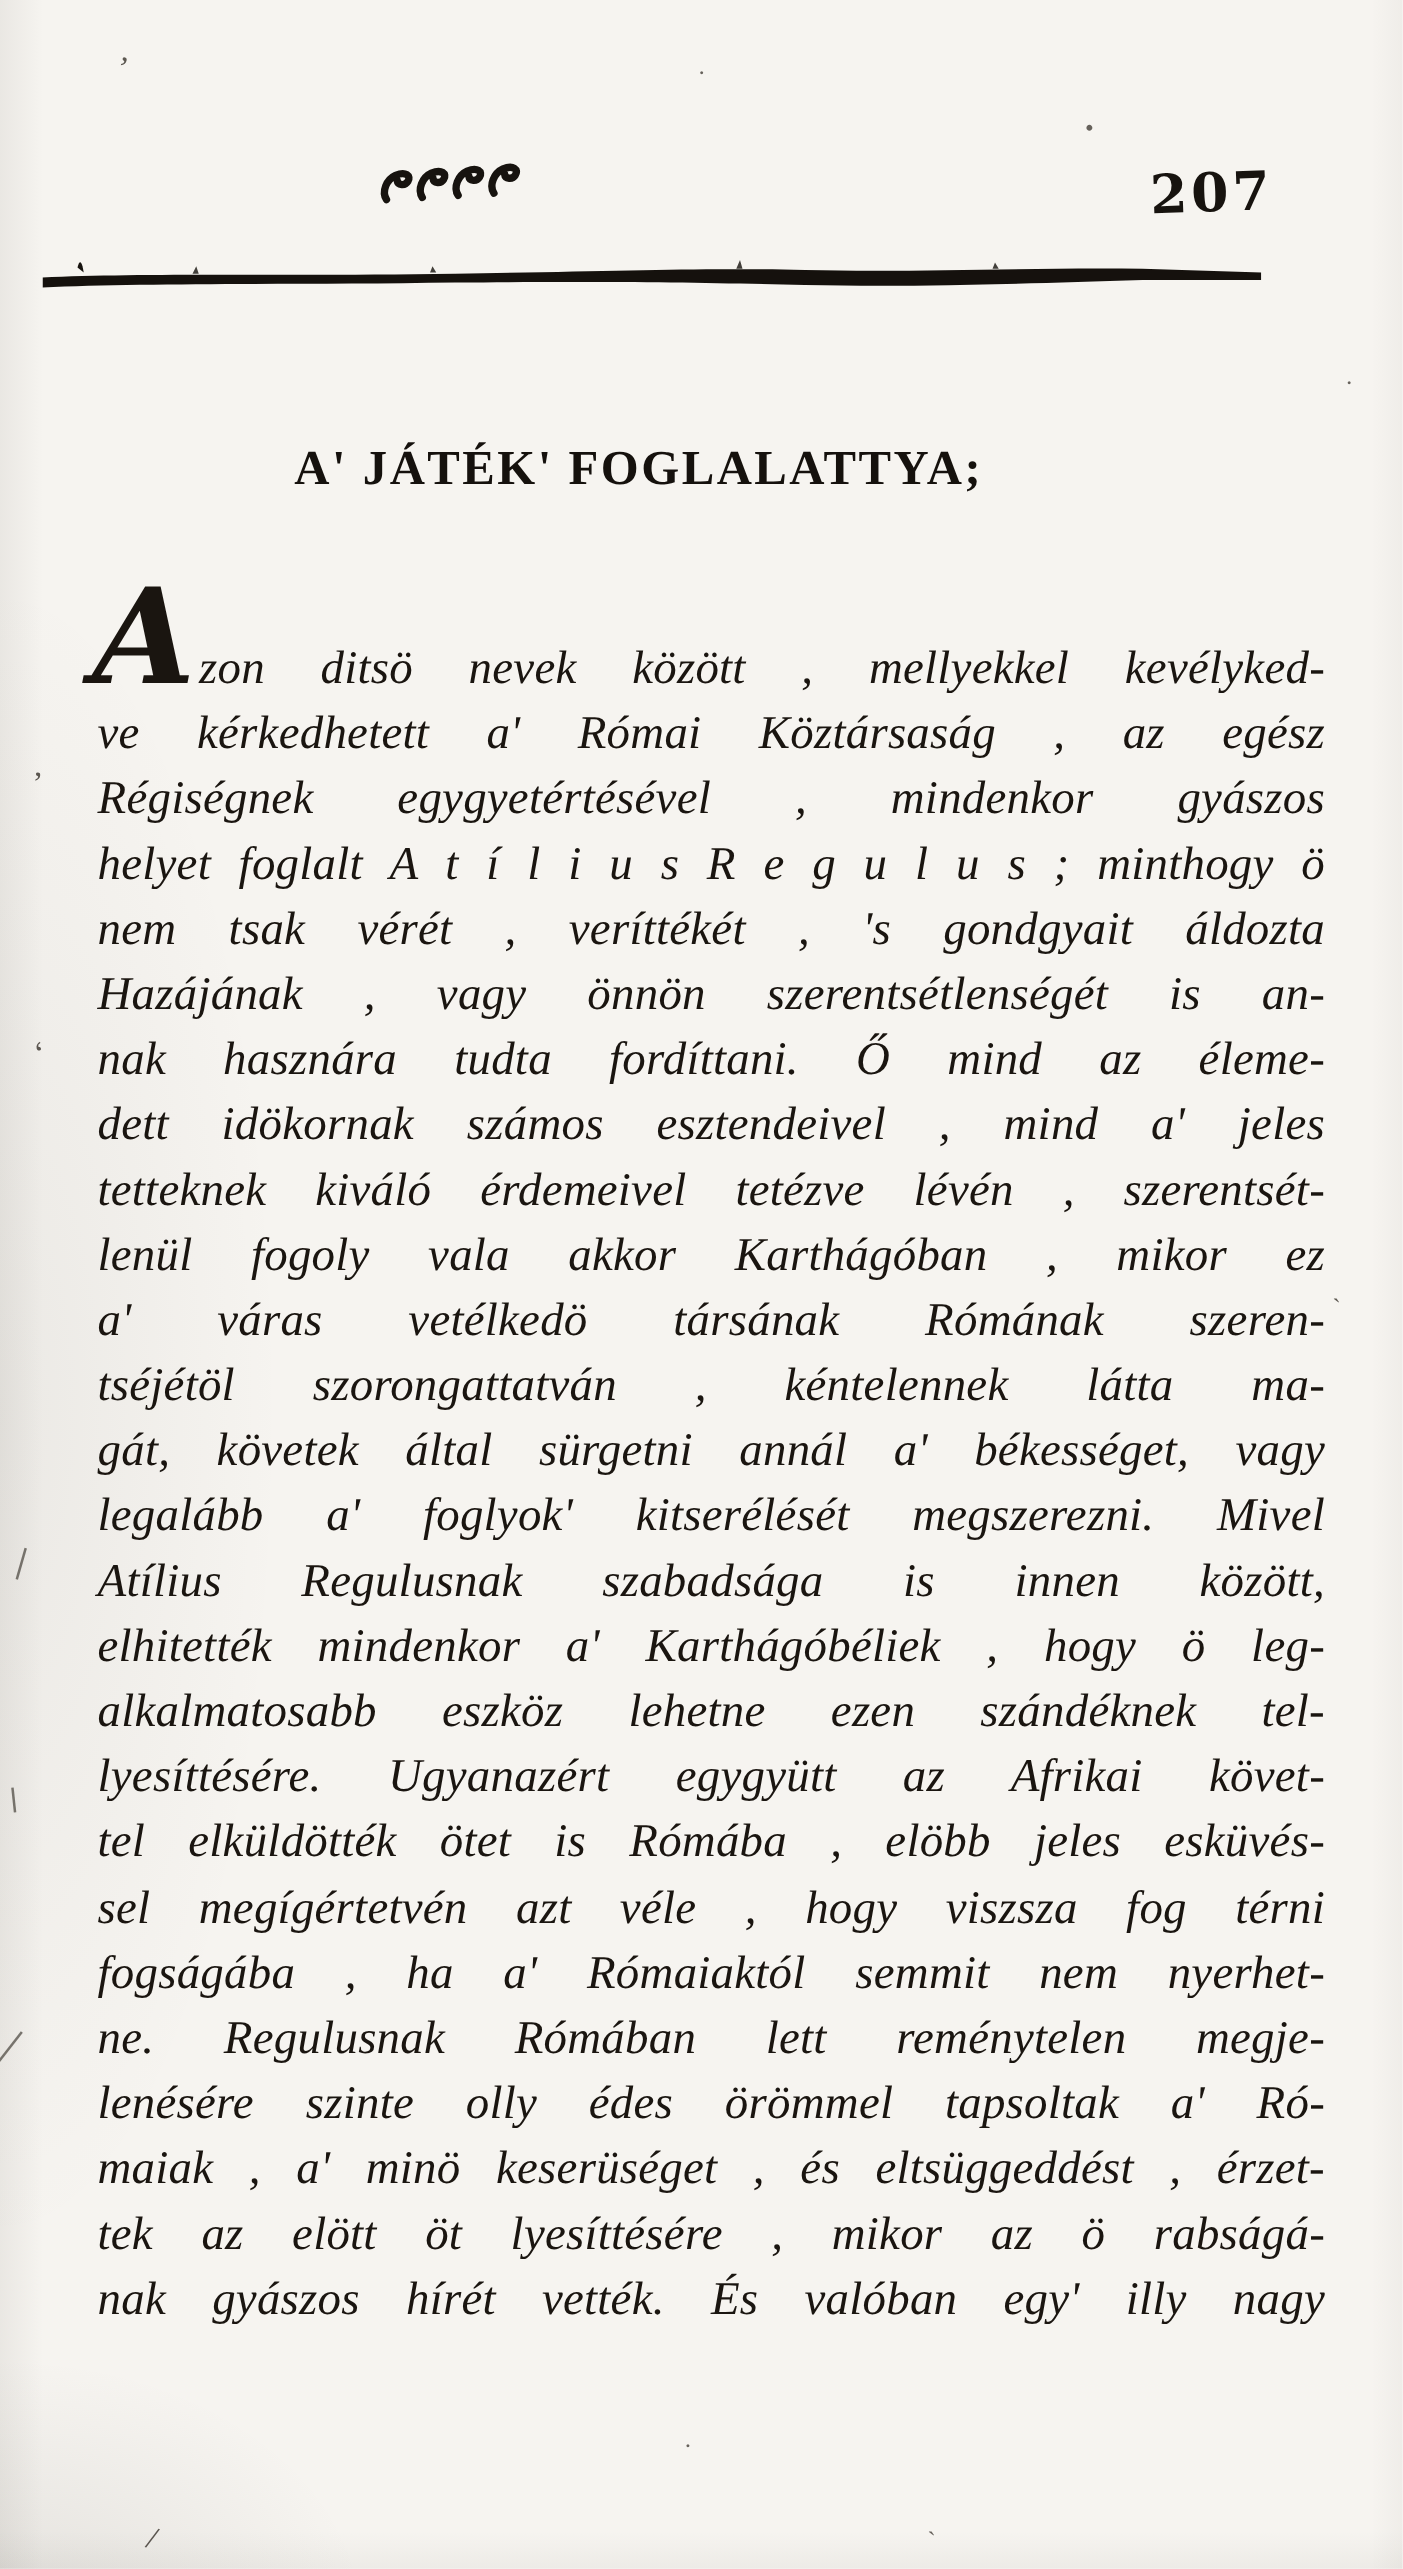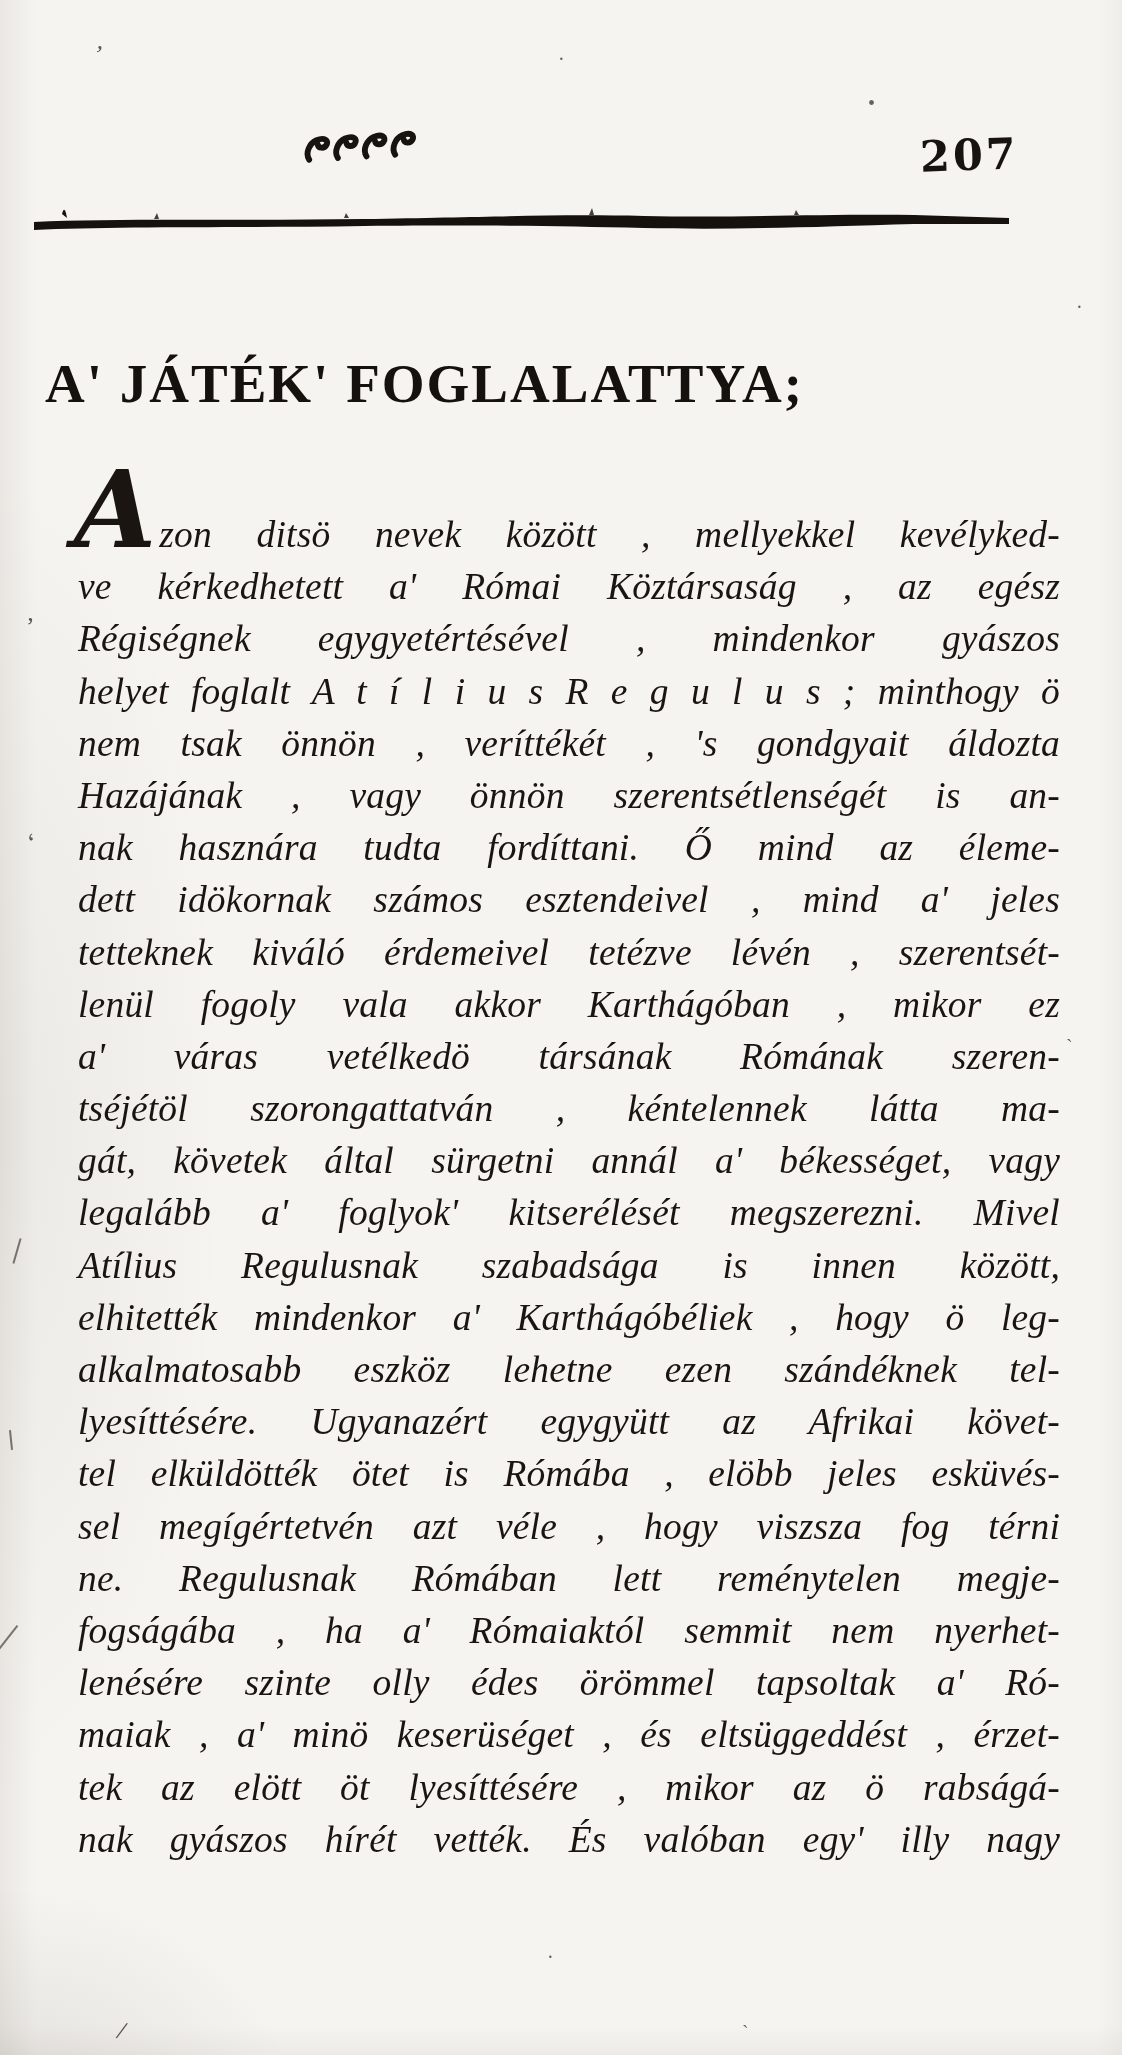--- a/index.html
+++ b/index.html
@@ -21,22 +21,23 @@
   .ornament{position:absolute;left:303px;top:124px;width:118px;height:44px;}
   .pagenum{
     position:absolute;left:920px;top:130px;
     font-weight:bold;font-size:43px;letter-spacing:3px;
     transform:rotate(-2deg);
     font-family:"DejaVu Serif", serif;
   }
   .rule{position:absolute;left:34px;top:206px;width:975px;height:36px;}
   
   .title{
-    position:absolute;left:45px;top:352px;width:960px;
-    font-weight:bold;font-size:55px;letter-spacing:2px;
+    position:absolute;left:31px;top:352px;width:960px;
+    text-align:center;
+    font-weight:bold;font-size:39px;letter-spacing:2px;
     white-space:nowrap;
     color:#15110d;
   }
   
   .body{
     position:absolute;left:78px;top:509px;width:982px;
     font-style:italic;
     font-size:37.5px;
     line-height:52.2px;
     letter-spacing:0.2px;
@@ -96,38 +97,38 @@
     <path d="M120 13 l3 -6 l2 6 z M310 12 l2 -5 l3 5 z M555 9 l3 -7 l2 7 z M760 9 l2 -5 l3 5 z" fill="#15110d" opacity="0.8"></path>
   </svg>
 
   <div class="title">A' JÁTÉK' FOGLALATTYA;</div>
 
   <div class="body">
     <div class="line"><span class="drop-cap">A</span><span>zon ditsö nevek között , mellyekkel kevélyked-</span></div>
     <div class="line">ve kérkedhetett a' Római Köztársaság , az egész</div>
     <div class="line">Régiségnek egygyetértésével , mindenkor gyászos</div>
     <div class="line">helyet foglalt A t í l i u s R e g u l u s ; minthogy ö</div>
-    <div class="line">nem tsak önnön , veríttékét , 's gondgyait áldozta</div>
+    <div class="line">nem tsak vérét , veríttékét , 's gondgyait áldozta</div>
     <div class="line">Hazájának , vagy önnön szerentsétlenségét is an-</div>
     <div class="line">nak hasznára tudta fordíttani. Ő mind az éleme-</div>
     <div class="line">dett idökornak számos esztendeivel , mind a' jeles</div>
     <div class="line">tetteknek kiváló érdemeivel tetézve lévén , szerentsét-</div>
     <div class="line">lenül fogoly vala akkor Karthágóban , mikor ez</div>
     <div class="line">a' váras vetélkedö társának Rómának szeren-</div>
     <div class="line">tséjétöl szorongattatván , kéntelennek látta ma-</div>
     <div class="line">gát, követek által sürgetni annál a' békességet, vagy</div>
     <div class="line">legalább a' foglyok' kitserélését megszerezni. Mivel</div>
     <div class="line">Atílius Regulusnak szabadsága is innen között,</div>
     <div class="line">elhitették mindenkor a' Karthágóbéliek , hogy ö leg-</div>
     <div class="line">alkalmatosabb eszköz lehetne ezen szándéknek tel-</div>
     <div class="line">lyesíttésére. Ugyanazért egygyütt az Afrikai követ-</div>
     <div class="line">tel elküldötték ötet is Rómába , elöbb jeles esküvés-</div>
     <div class="line">sel megígértetvén azt véle , hogy viszsza fog térni</div>
+    <div class="line">fogságába , ha a' Rómaiaktól semmit nem nyerhet-</div>
     <div class="line">ne. Regulusnak Rómában lett reménytelen megje-</div>
-    <div class="line">fogságába , ha a' Rómaiaktól semmit nem nyerhet-</div>
     <div class="line">lenésére szinte olly édes örömmel tapsoltak a' Ró-</div>
     <div class="line">maiak , a' minö keserüséget , és eltsüggeddést , érzet-</div>
     <div class="line">tek az elött öt lyesíttésére , mikor az ö rabságá-</div>
     <div class="line">nak gyászos hírét vették. És valóban egy' illy nagy</div>
   </div>
 
   <span class="artifact a-tick" style="left:94px;top:40px;transform:rotate(10deg);">’</span>
   <span class="artifact a-dot" style="left:558px;top:48px;">·</span>
   <span class="artifact a-dot" style="left:868px;top:92px;">•</span>
   <span class="artifact a-tick" style="left:26px;top:612px;">’</span>

